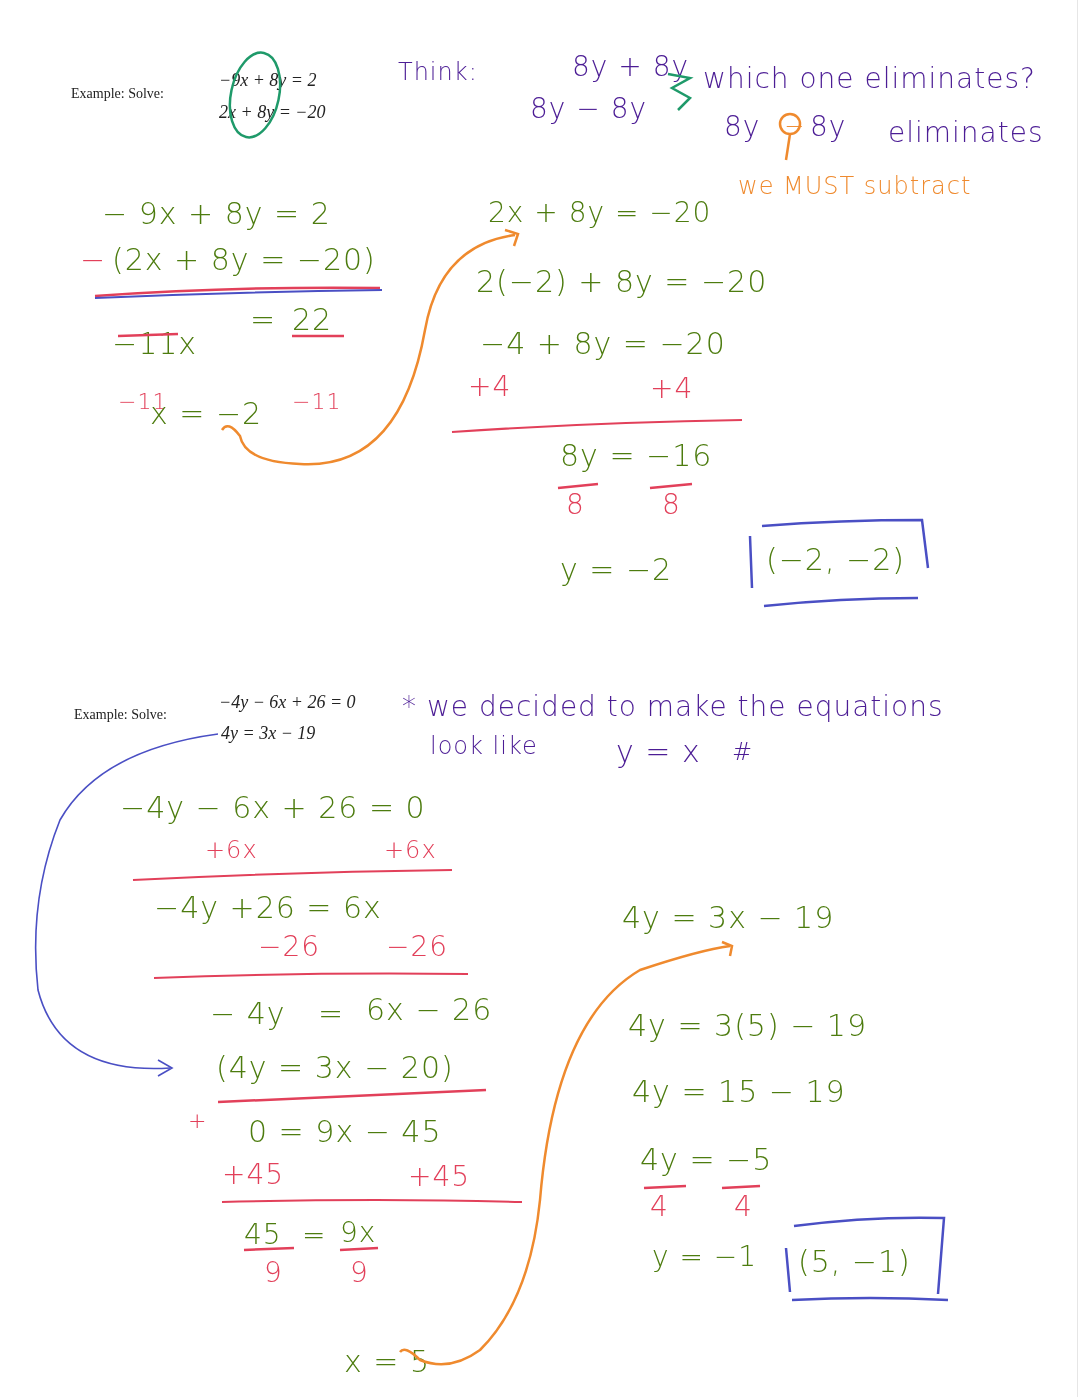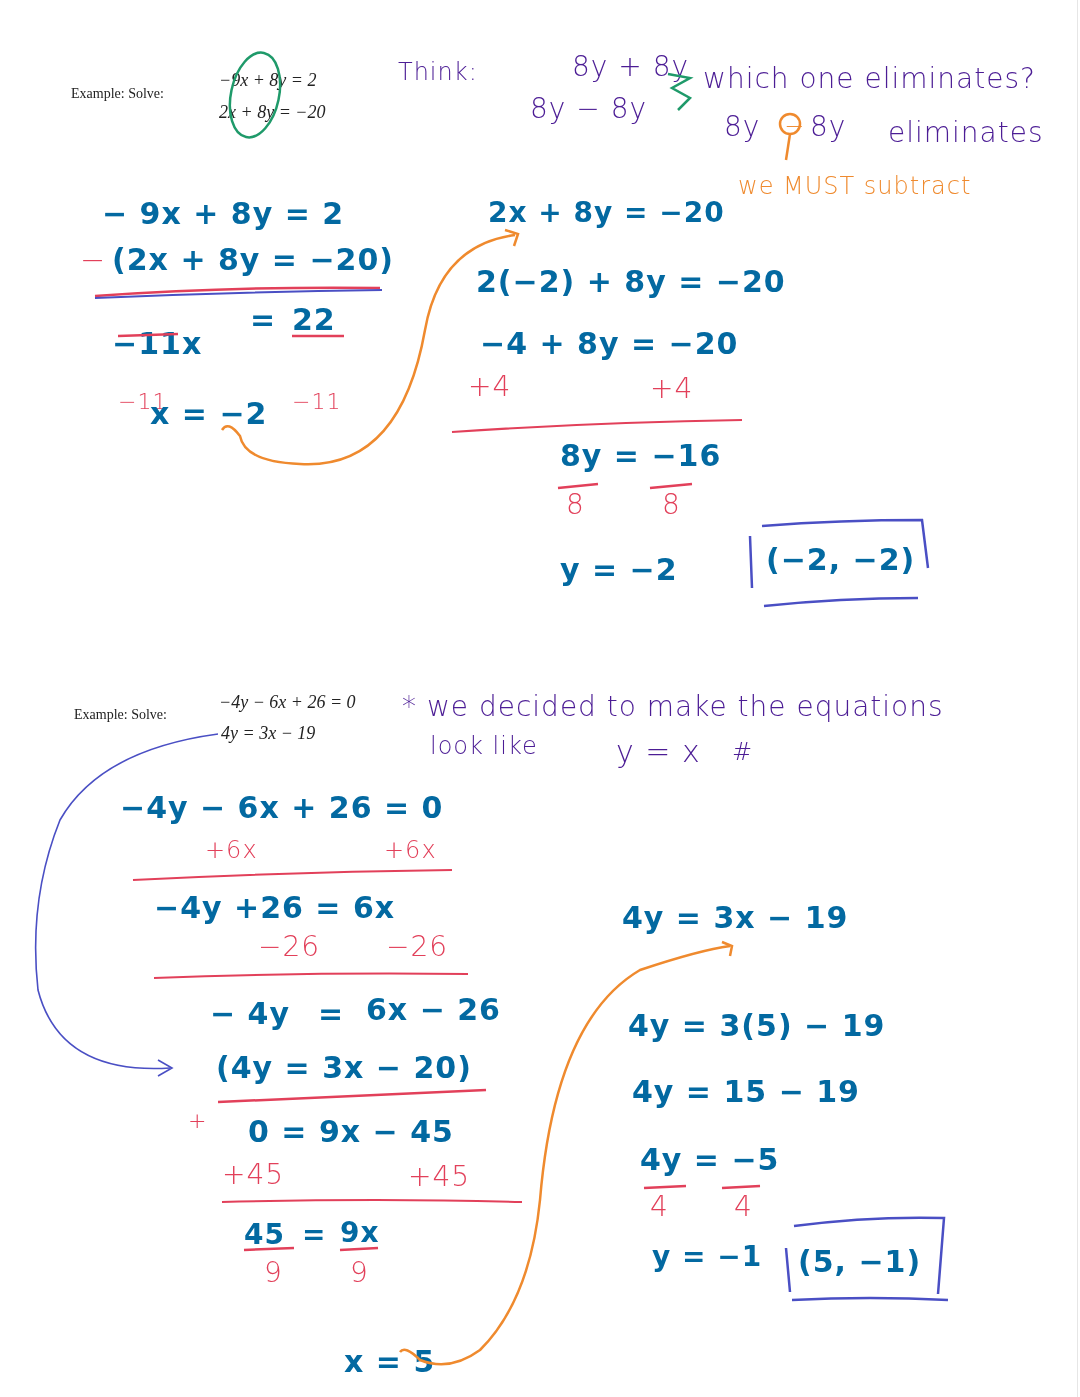--- a/index.html
+++ b/index.html
@@ -1,20 +1,20 @@
 <!DOCTYPE html>
 <html><head>
 <meta charset="utf-8">
 <style>
   html, body { margin: 0; padding: 0; }
   body { width: 1080px; height: 1397px; background: #ffffff; position: relative; overflow: hidden; }
   .abs { position: absolute; white-space: nowrap; }
   .print { font-family: "Liberation Serif", serif; color: #222; }
   .hand { font-family: "DejaVu Sans", sans-serif; font-weight: 300; letter-spacing: 1px; }
-  .blue { color: #0369a1; font-weight: bold; }
+  .blue { color: #4d7c0f; }
   .red { color: #e2405a; }
   .green { color: #4c1d95; }
   .orange { color: #ef8a2e; }
   .label { font-size: 14px; }
   .eq { font-size: 18px; font-style: italic; line-height: 26px; }
   .h28 { font-size: 28px; }
   .h30 { font-size: 30px; }
   .h24 { font-size: 24px; }
   .h22 { font-size: 22px; margin-top: 44px; }
   svg.overlay { position: absolute; left: 0; top: 0; pointer-events: none; }

